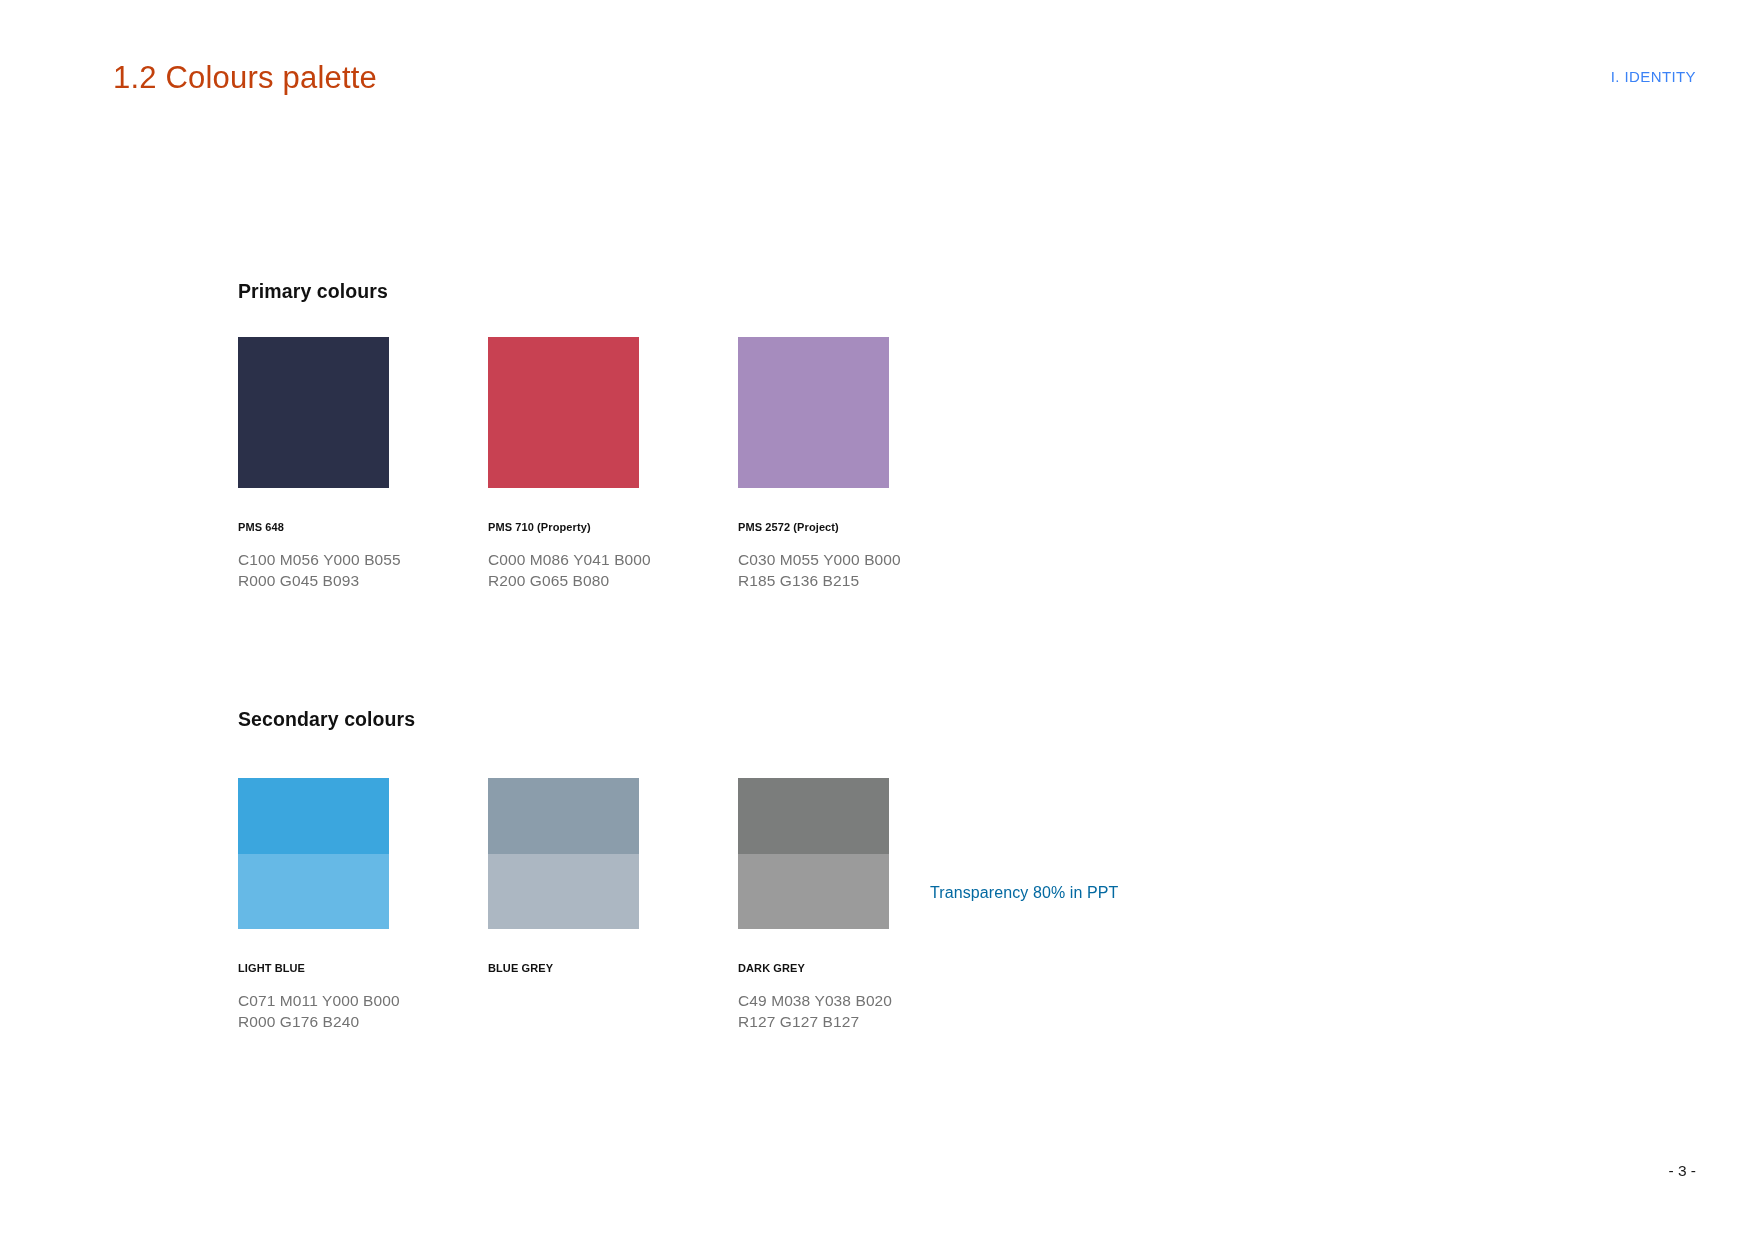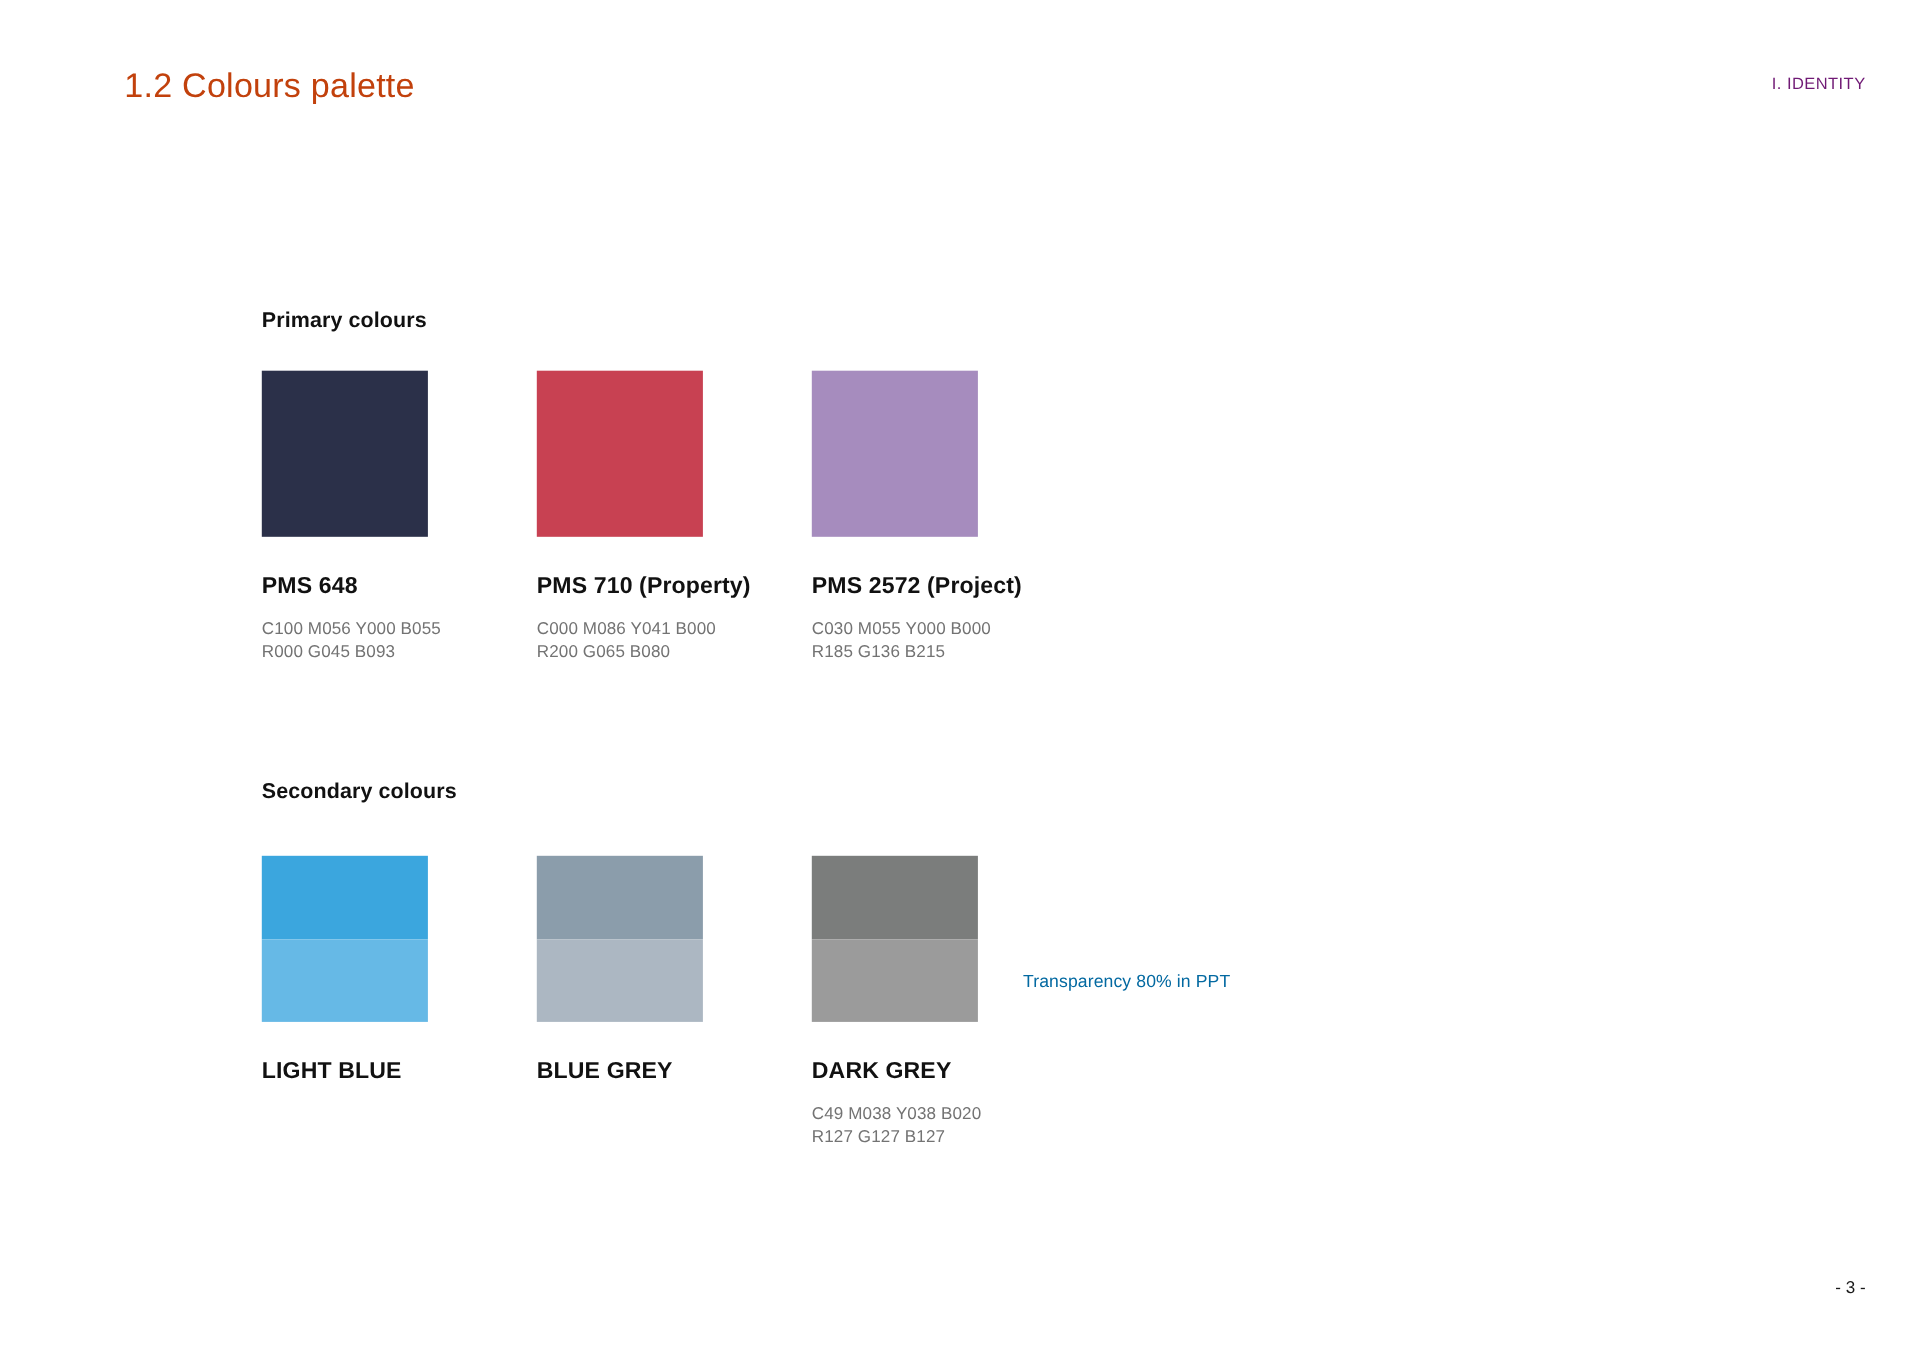--- a/index.html
+++ b/index.html
@@ -27,21 +27,21 @@
     color: #c2410c;
     white-space: nowrap;
   }
   .section-tag {
     position: absolute;
     right: 58px;
     top: 68px;
     font-size: 15px;
     font-weight: 400;
     letter-spacing: 0.4px;
-    color: #701a75;
+    color: #3b82f6;
     white-space: nowrap;
   }
 
   
   .group-heading {
     position: absolute;
     font-size: 19.5px;
     font-weight: 700;
     letter-spacing: 0.1px;
     color: #111111;
@@ -71,21 +71,21 @@
   .chip-split {
     width: 151px;
     height: 151px;
     display: flex;
     flex-direction: column;
   }
   .chip-split .half { flex: 1 1 50%; }
 
   .chip-name {
     margin-top: 33px;
-    font-size: 21px;
+    font-size: 11px;
     font-weight: 700;
     letter-spacing: 0.1px;
     color: #111111;
     white-space: nowrap;
   }
   .chip-values {
     margin-top: 17px;
     font-size: 15.5px;
     font-weight: 400;
     line-height: 1.33;
@@ -161,20 +161,24 @@
 <div class="group-heading" id="secondary-heading">Secondary colours</div>
 
 <div class="swatch-row" id="secondary-row">
 
   <div class="swatch-cell">
     <div class="chip-split">
       <div class="half" style="background-color: rgb(59, 166, 222);"></div>
       <div class="half" style="background-color: rgb(102, 185, 230);"></div>
     </div>
     <div class="chip-name">LIGHT BLUE</div>
+    <div class="chip-values">
+      <div>C071 M011 Y000 B000</div>
+      <div>R000  G176  B240</div>
+    </div>
   </div>
 
   <div class="swatch-cell">
     <div class="chip-split">
       <div class="half" style="background-color: rgb(139, 157, 171);"></div>
       <div class="half" style="background-color: rgb(172, 183, 194);"></div>
     </div>
     <div class="chip-name">BLUE GREY</div>
   </div>
 

